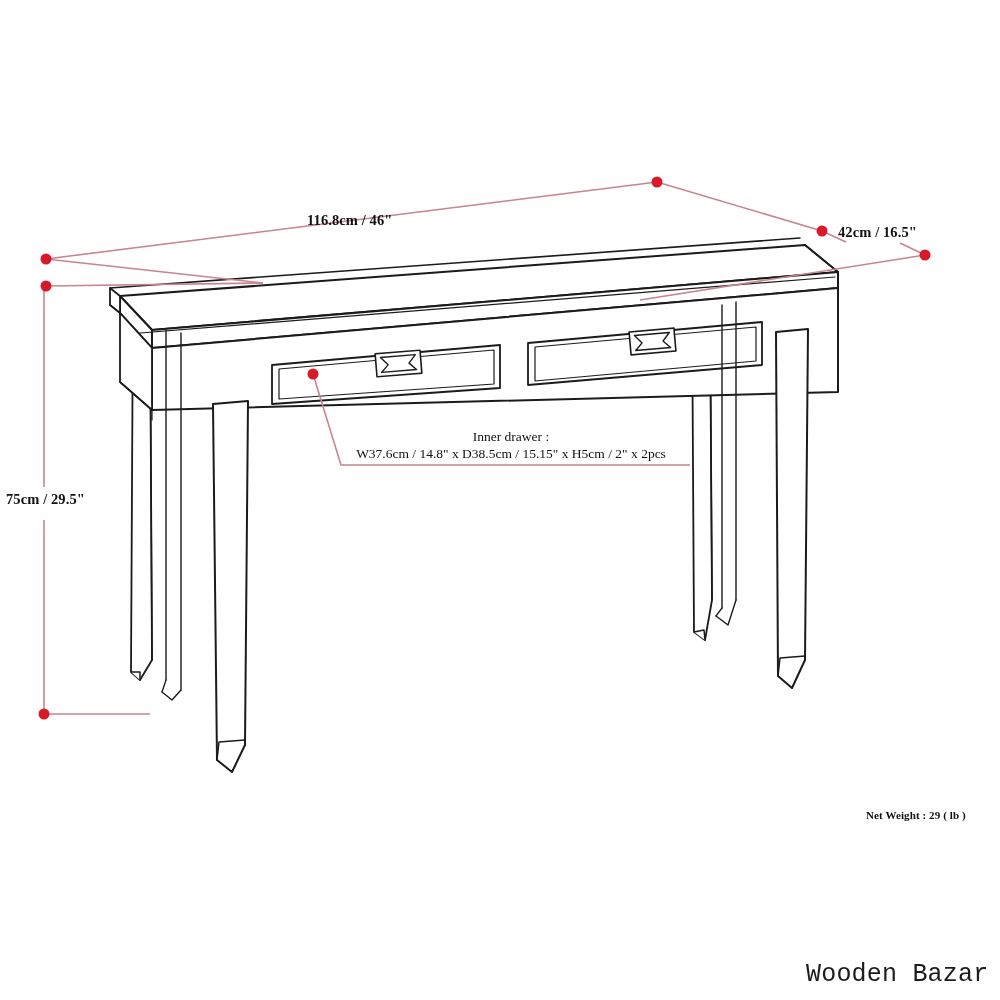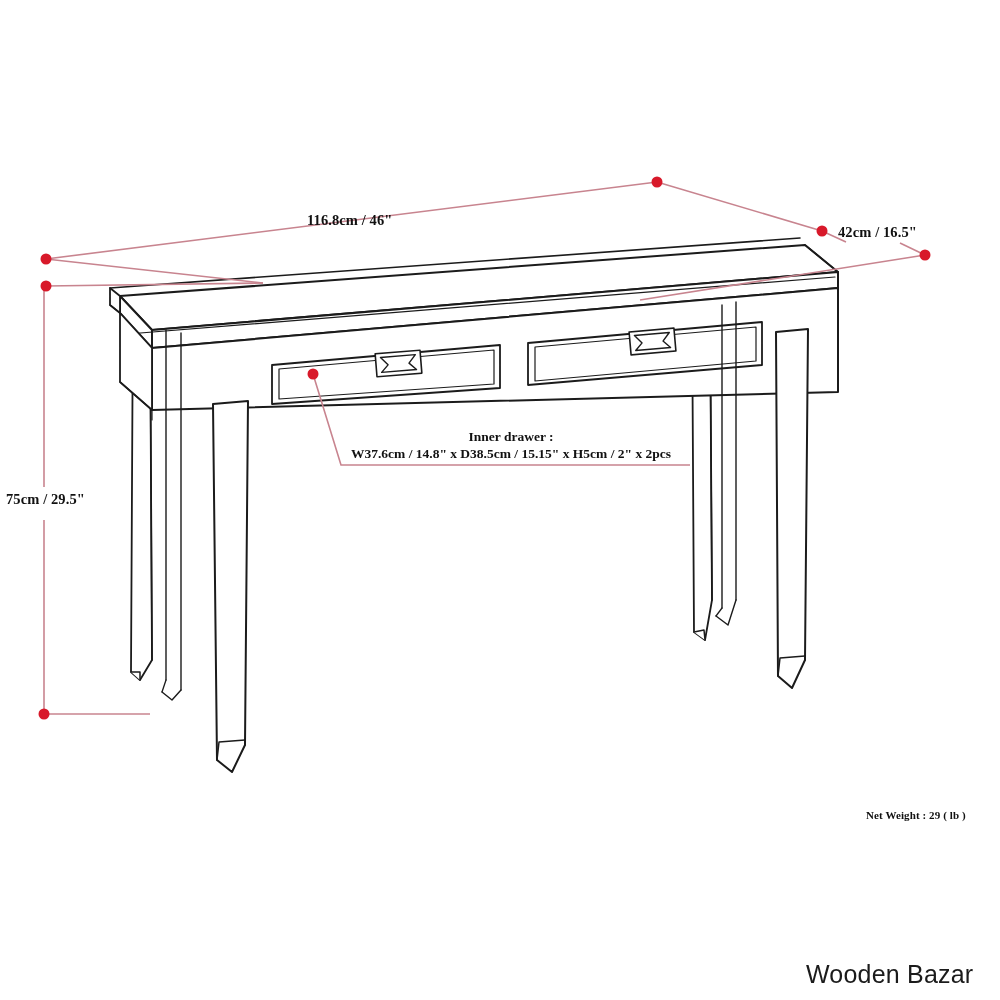--- a/index.html
+++ b/index.html
@@ -39,35 +39,35 @@
   #label-width  { left: 307px; top: 212px; font-size: 14.5px; }
   #label-depth  { left: 838px; top: 224px; font-size: 14.5px; }
   #label-height { left: 6px;   top: 491px; font-size: 14.5px; }
   #drawer-note {
     position: absolute;
     left: 346px;
     top: 428px;
     width: 330px;
     text-align: center;
     font-family: "Liberation Serif", serif;
-    font-weight: bold;
+    font-weight: normal;
     font-size: 13.5px;
     line-height: 17px;
     color: #111111;
   }
   #drawer-note .note-line { display: block; white-space: nowrap; }
   #label-weight {
     left: 866px; top: 809px;
     font-size: 11px;
   }
   #brand {
     position: absolute;
     left: 806px;
     top: 960px;
-    font-family: Liberation Sans, sans-serif;
+    font-family: Liberation Mono, monospace;
     font-weight: normal;
     font-size: 25px;
     color: #1b1b1b;
     white-space: nowrap;
     letter-spacing: 0.2px;
   }
 </style>
 </head>
 <body>
 

